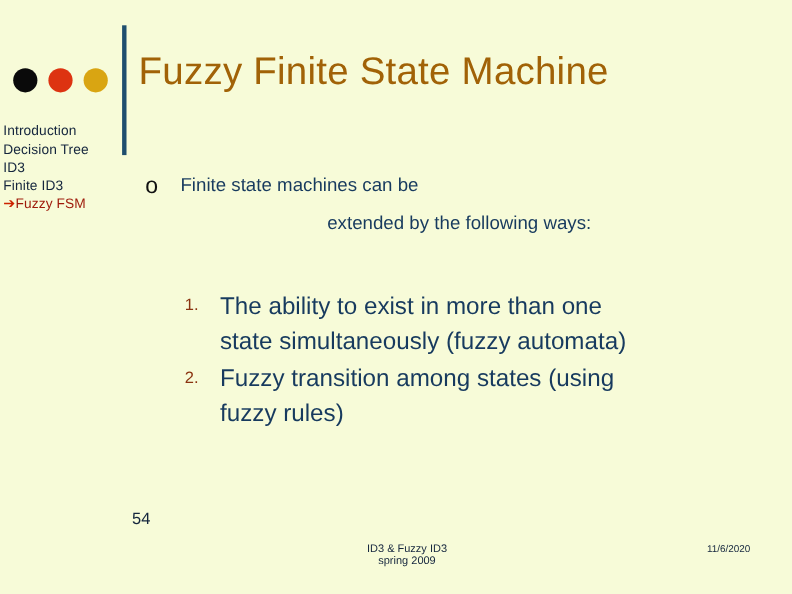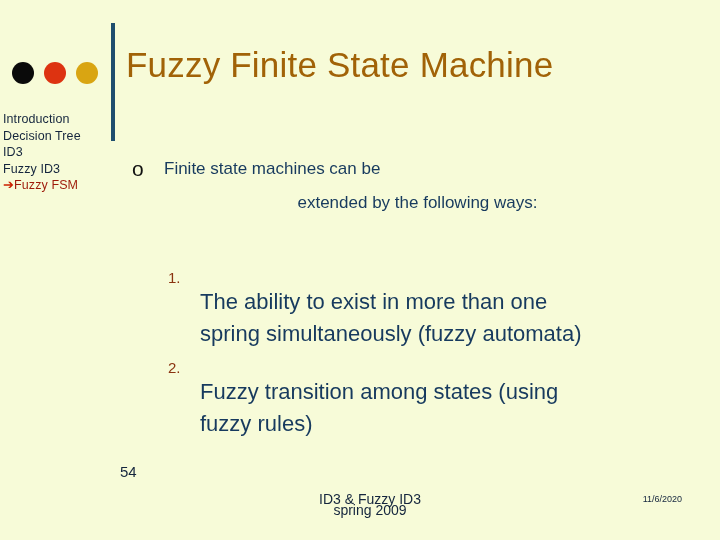--- a/index.html
+++ b/index.html
@@ -140,41 +140,40 @@
     padding-left: 2px;
     box-sizing: border-box;
   }
   .num-text {
     flex: 1 1 auto;
     font-size: 22px;
     line-height: 32px;
     color: #173a5e;
     text-align: justify;
     text-justify: inter-word;
-    margin-top: 24px;
   }
   .num-text .lastline {
     text-align: left;
   }
 
   
   .footer-page {
     position: absolute;
     left: 120px;
     top: 463px;
     font-size: 15px;
     color: #14253d;
   }
   .footer-center {
     position: absolute;
     left: 260px;
     top: 494px;
     width: 220px;
     text-align: center;
-    font-size: 14px;
+    font-size: 10px;
     line-height: 11px;
     color: #14253d;
   }
   .footer-date {
     position: absolute;
     right: 38px;
     top: 494px;
     font-size: 9px;
     color: #14253d;
     text-align: right;
@@ -197,21 +196,21 @@
     <div class="nav-item">
       <span>Introduction</span>
     </div>
     <div class="nav-item">
       <span>Decision  Tree</span>
     </div>
     <div class="nav-item">
       <span>ID3</span>
     </div>
     <div class="nav-item">
-      <span>Fuzzy ID3</span>
+      <span>Finite ID3</span>
     </div>
     <div class="nav-item current">
       <span class="nav-arrow">➔</span><span>Fuzzy  FSM</span>
     </div>
   </div>
 
   <div class="title">Fuzzy Finite State Machine</div>
 
   <div class="content">
 
@@ -222,21 +221,21 @@
         <div class="lastline">extended by the following ways:</div>
       </div>
     </div>
 
     <div class="numlist">
 
       <div class="num-row">
         <div class="num-marker">1.</div>
         <div class="num-text">
           <div>The ability to exist in more than one</div>
-          <div class="lastline">spring simultaneously (fuzzy automata)</div>
+          <div class="lastline">state simultaneously (fuzzy automata)</div>
         </div>
       </div>
 
       <div class="num-row">
         <div class="num-marker">2.</div>
         <div class="num-text">
           <div>Fuzzy transition among states (using</div>
           <div class="lastline">fuzzy rules)</div>
         </div>
       </div>

